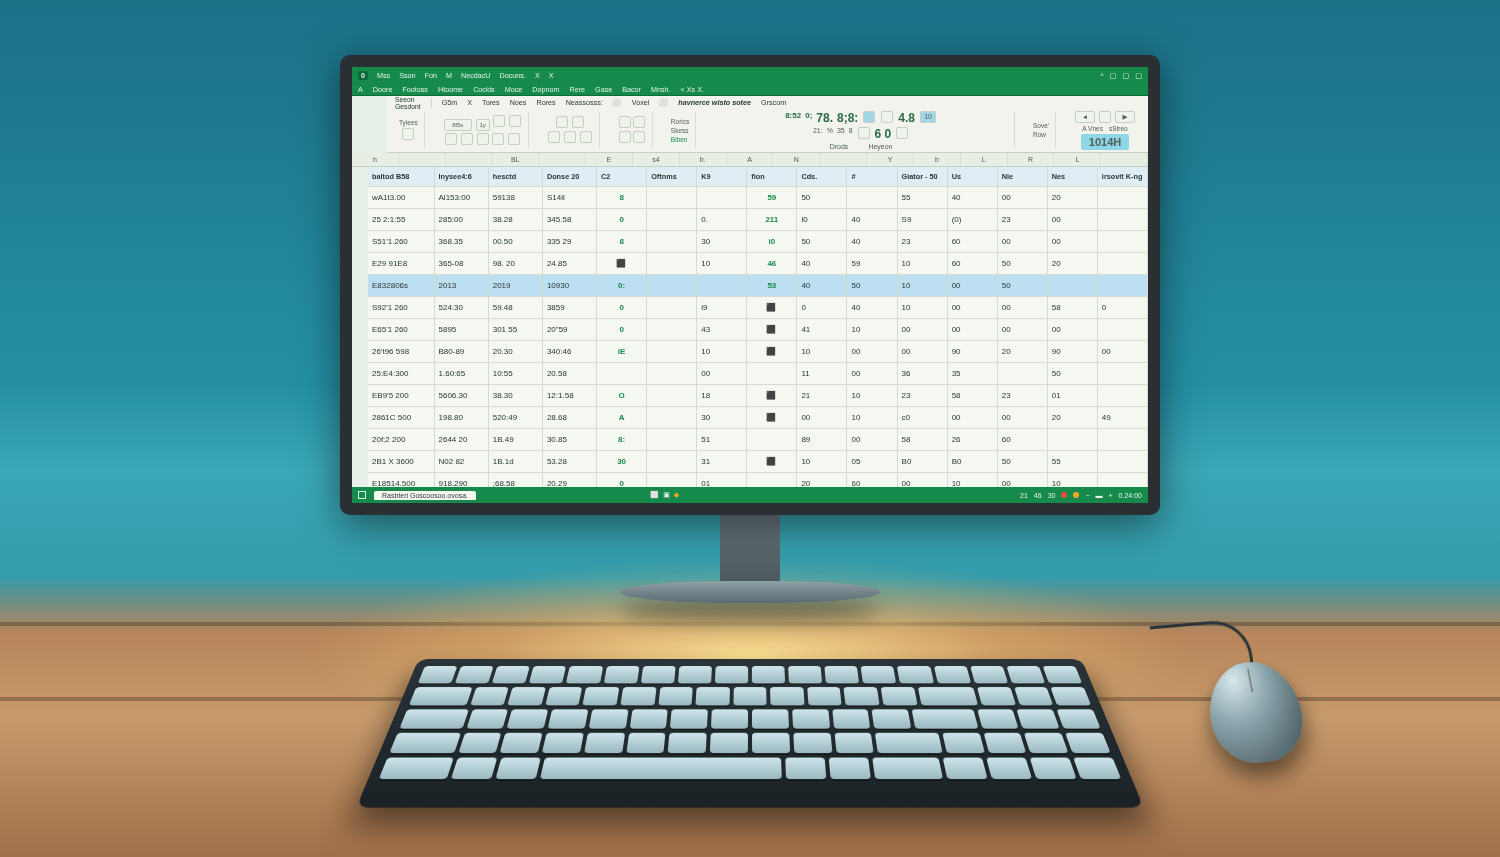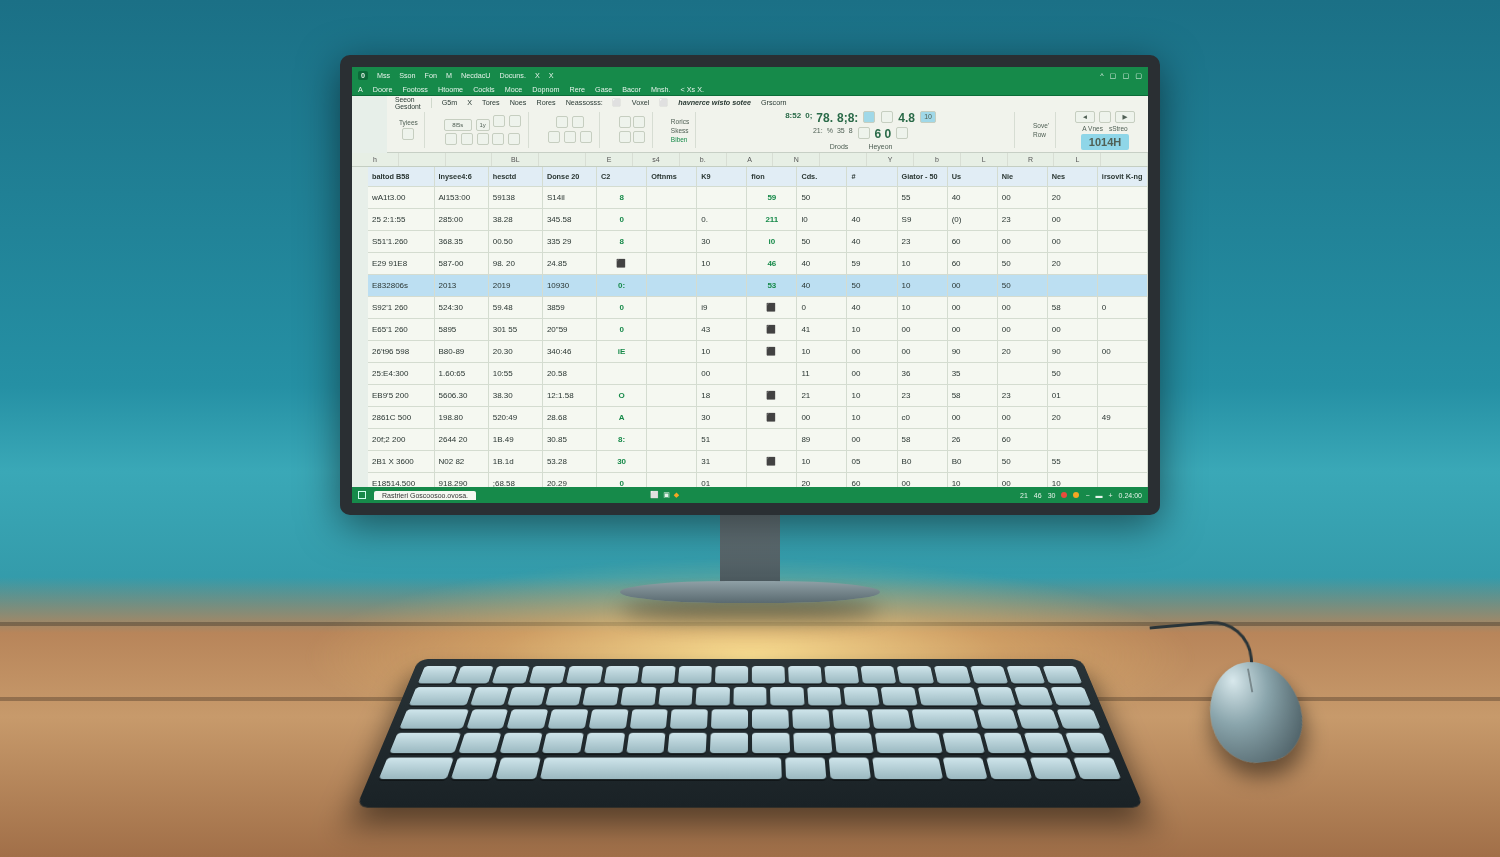--- a/index.html
+++ b/index.html
@@ -289,21 +289,21 @@
             <div class="cell c8">50</div>
             <div class="cell c9">40</div>
             <div class="cell c10">23</div>
             <div class="cell c11">60</div>
             <div class="cell c12">00</div>
             <div class="cell c13">00</div>
             <div class="cell c14"></div>
           </div>
           <div class="grow">
             <div class="cell c0">E29 91E8</div>
-            <div class="cell c1">587-00</div>
+            <div class="cell c1">365-08</div>
             <div class="cell c2">98. 20</div>
             <div class="cell c3">24.85</div>
             <div class="cell c4 icon">⬛</div>
             <div class="cell c5"></div>
             <div class="cell c6">10</div>
             <div class="cell c7 icon">46</div>
             <div class="cell c8">40</div>
             <div class="cell c9">59</div>
             <div class="cell c10">10</div>
             <div class="cell c11">60</div>

